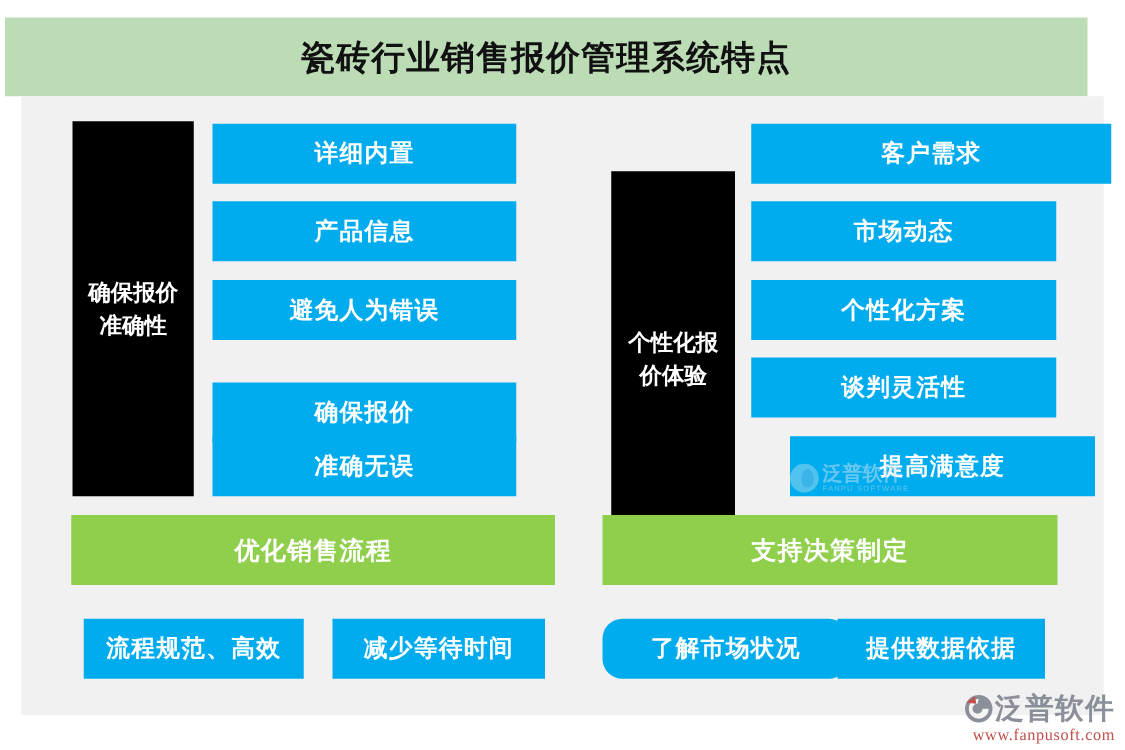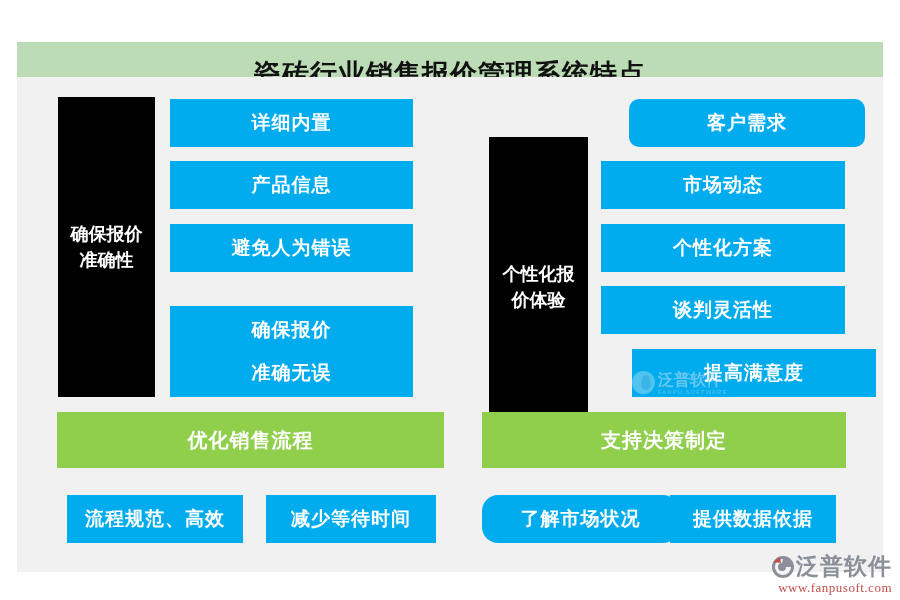--- a/index.html
+++ b/index.html
@@ -3,22 +3,22 @@
 <meta charset="utf-8">
 <style>
   html,body{margin:0;padding:0;}
   body{
     width:900px;height:600px;position:relative;background:#ffffff;
     font-family:"Liberation Sans","DejaVu Sans",sans-serif;
     overflow:hidden;
   }
   .abs{position:absolute;box-sizing:border-box;}
   .title-band{
-    left:17px;top:14px;width:866px;height:63px;background:#bcdcb6;
-    display:flex;align-items:center;justify-content:center;margin-top:28px;
+    left:4px;top:14px;width:866px;height:63px;background:#bcdcb6;
+    display:flex;align-items:center;justify-content:center;
   }
   .title-band h1{
     margin:0;font-size:27px;font-weight:bold;color:#111111;letter-spacing:1px;
   }
   .content{
     left:17px;top:77px;width:866px;height:495px;background:#f1f1f2;
   }
   .vheader{
     width:97px;height:300px;top:97px;background:#000000;color:#ffffff;
     display:flex;align-items:center;justify-content:center;text-align:center;
@@ -83,21 +83,21 @@
 <div class="abs bar" style="left:170px;top:224px;width:243px;">避免人为错误</div>
 <div class="abs bar" style="left:170px;top:286px;width:243px;margin-top:20px;">确保报价</div>
 <div class="abs bar" style="left:170px;top:349px;width:243px;">准确无误</div>
 <div class="abs summary" style="left:57px;width:387px;">优化销售流程</div>
 <div class="abs footer-btn" style="left:67px;width:176px;">流程规范、高效</div>
 <div class="abs footer-btn" style="left:266px;width:170px;">减少等待时间</div>
 
 <div class="abs vheader" style="left:489px;width:99px;margin-top:40px;">
   <span class="vh-text">个性化报价体验</span>
 </div>
-<div class="abs bar" style="left:629px;top:99px;width:236px;border-radius:10px;">客户需求</div>
+<div class="abs bar" style="left:601px;top:99px;width:288px;">客户需求</div>
 <div class="abs bar" style="left:601px;top:161px;width:244px;">市场动态</div>
 <div class="abs bar" style="left:601px;top:224px;width:244px;">个性化方案</div>
 <div class="abs bar" style="left:601px;top:286px;width:244px;">谈判灵活性</div>
 <div class="abs bar" style="left:632px;top:349px;width:244px;">提高满意度</div>
 <div class="abs summary" style="left:482px;width:364px;">支持决策制定</div>
 <div class="abs footer-btn" style="left:482px;width:197px;border-radius:16px;">了解市场状况</div>
 <div class="abs footer-btn" style="left:670px;width:166px;">提供数据依据</div>
 
 <div class="abs watermark">
   <span class="wm-circle"></span>

